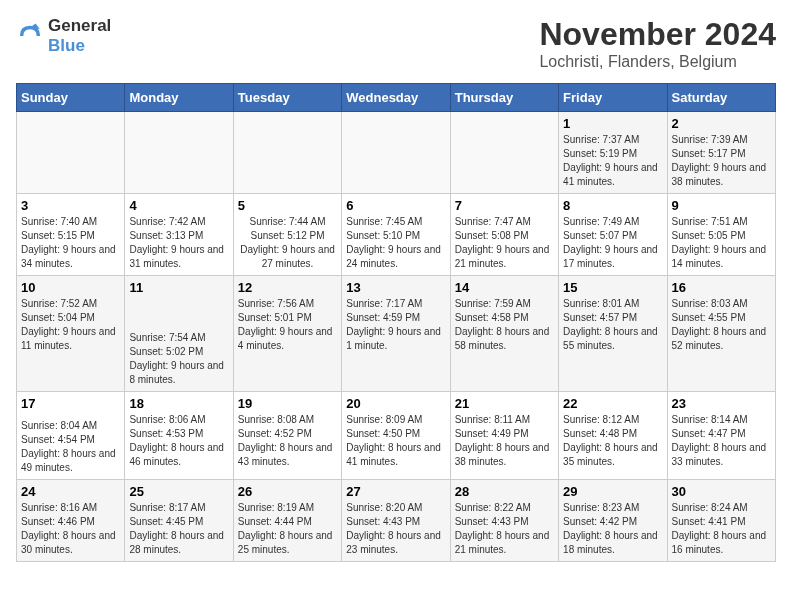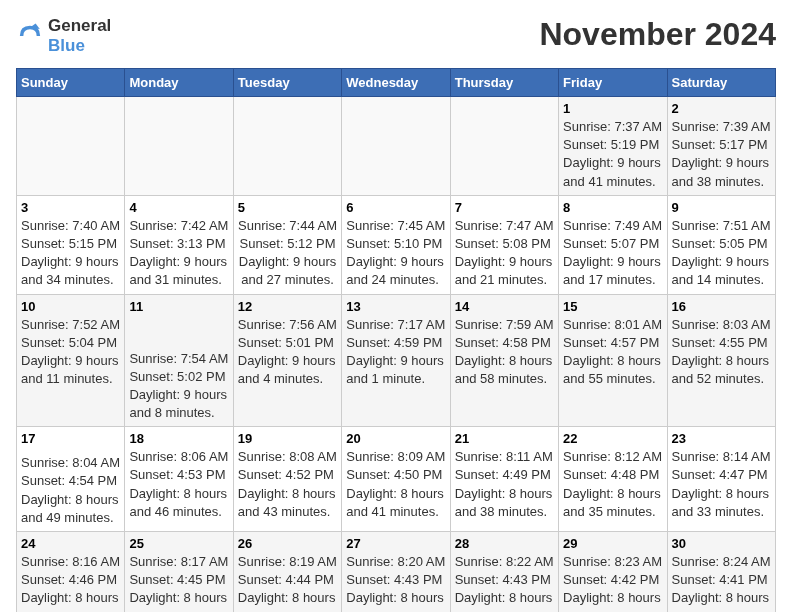--- a/index.html
+++ b/index.html
@@ -63,21 +63,21 @@
     tbody tr:nth-child(even) td {
       background: #fff;
     }
     .day-number {
       font-weight: bold;
       font-size: 13px;
       display: block;
       margin-bottom: 2px;
     }
     .day-info {
-      font-size: 13px;
+      font-size: 10px;
       color: #333;
       line-height: 1.4;
     }
     .empty-cell {
       background: #f9f9f9 !important;
     }
   </style>
 </head>
 <body>
 
@@ -87,20 +87,21 @@
       <path d="M8 20 Q8 8 20 8 Q32 8 32 20" fill="none" stroke="#4a90d9" stroke-width="5"></path>
       <path d="M20 8 L28 2 L34 10" fill="#4a90d9"></path>
     </svg>
     <div>
       <div style="font-size:17px;font-weight:bold;color:#333;">General</div>
       <div style="font-size:17px;font-weight:bold;color:#4a90d9;">Blue</div>
     </div>
   </div>
   <div class="title-section">
     <div class="month-title">November 2024</div>
+    <div class="location-title">Lochristi, Flanders, Belgium</div>
   </div>
 </div>
 
 <table>
   <thead>
     <tr>
     <th>Sunday</th>
         <th>Monday</th>
         <th>Tuesday</th>
         <th>Wednesday</th>

